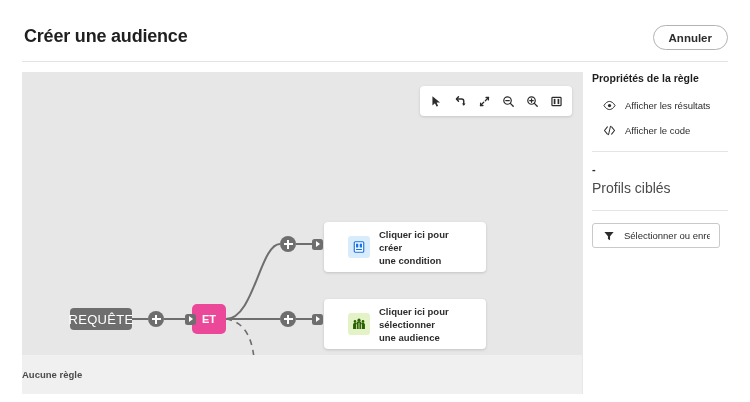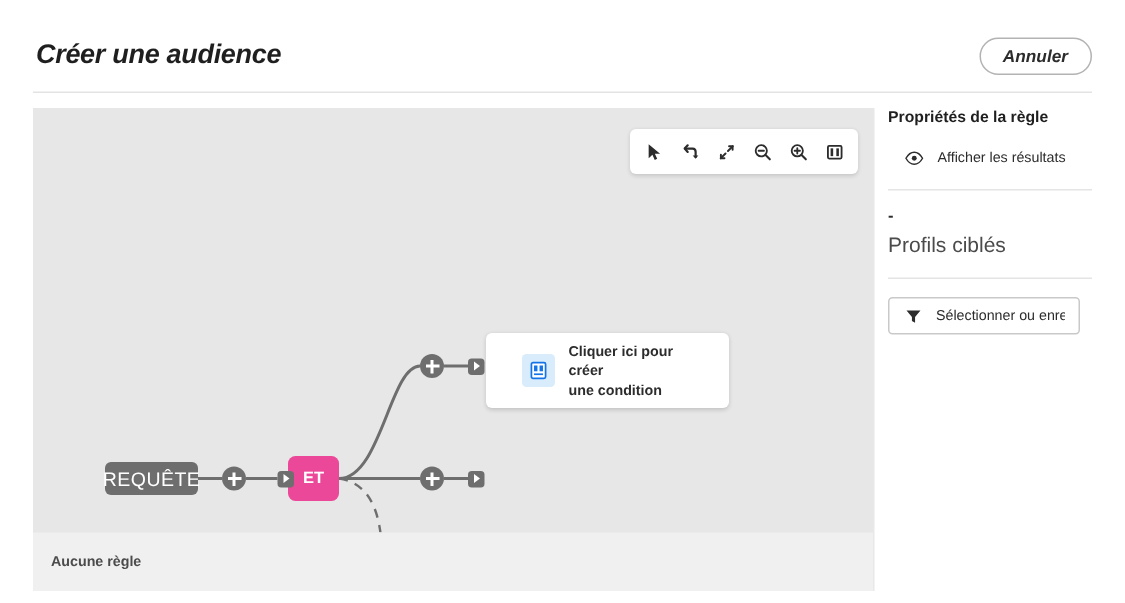--- a/index.html
+++ b/index.html
@@ -22,21 +22,20 @@
     background: #ffffff;
   }
 
   
   .header {
     position: absolute;
     left: 0; top: 0;
     width: 750px;
     height: 62px;
     box-sizing: border-box;
-    font-style: italic;
   }
   .page-title {
     position: absolute;
     left: 24px;
     top: 26px;
     font-size: 18px;
     font-weight: bold;
     letter-spacing: -0.2px;
     color: #1f1f1f;
   }
@@ -269,21 +268,20 @@
     position: absolute;
     left: 0;
     top: 283px;
     width: 560px;
     height: 39px;
     background: #f0f0f0;
     display: flex;
     align-items: center;
   }
   .canvas-footer-text {
-    margin-left: 12px;
     font-size: 9.5px;
     font-weight: bold;
     color: #4b4b4b;
   }
 
   
   .panel {
     position: absolute;
     left: 592px;
     top: 2px;
@@ -459,20 +457,37 @@
               <rect x="4.6" y="10.2" width="6.8" height="1.3" fill="#1473e6"></rect>
             </svg>
           </div>
           <div class="card-label">Cliquer ici pour créer
 une condition</div>
         </div>
 
         <div class="plus-circle" style="left:258px; top:239px;"></div>
         <div class="arrow-chip" style="left:290px; top:241.5px;"></div>
 
+        <div class="card card-audience">
+          <div class="card-icon card-icon-audience">
+            <svg width="14" height="14" viewBox="0 0 16 16">
+              <circle cx="8" cy="3.6" r="1.8" fill="#2b6200"></circle>
+              <path d="M5 13.6 L5 7.8 A3 3 0 0 1 11 7.8 L11 13.6 Z" fill="#2b6200"></path>
+              <circle cx="3.4" cy="5" r="1.5" fill="#2b6200"></circle>
+              <path d="M1.2 13.6 L1.2 8.6 A2.3 2.3 0 0 1 5.2 7.2 L5.2 13.6 Z" fill="#2b6200"></path>
+              <circle cx="12.6" cy="5" r="1.5" fill="#2b6200"></circle>
+              <path d="M14.8 13.6 L14.8 8.6 A2.3 2.3 0 0 0 10.8 7.2 L10.8 13.6 Z" fill="#2b6200"></path>
+              <path d="M8 6.6 L8 13.6" stroke="#e3f3c7" stroke-width="0.9"></path>
+              <path d="M5.2 8.2 L5.2 13.6" stroke="#e3f3c7" stroke-width="0.9"></path>
+              <path d="M10.8 8.2 L10.8 13.6" stroke="#e3f3c7" stroke-width="0.9"></path>
+            </svg>
+          </div>
+          <div class="card-label">Cliquer ici pour sélectionner
+une audience</div>
+        </div>
 
       </div>
 
       <div class="canvas-footer">
         <div class="canvas-footer-text">Aucune règle</div>
       </div>
     </div>
 
     <div class="panel-divider-left"></div>
     <div class="panel">
@@ -481,20 +496,30 @@
       <div class="panel-row">
         <span class="panel-row-icon">
           <svg width="13" height="13" viewBox="0 0 16 16">
             <path d="M1.2 8 C3.2 4.4 6 3 8 3 C10 3 12.8 4.4 14.8 8 C12.8 11.6 10 13 8 13 C6 13 3.2 11.6 1.2 8 Z" stroke="#2c2c2c" stroke-width="1.2" fill="none"></path>
             <circle cx="8" cy="8" r="2" fill="#2c2c2c"></circle>
           </svg>
         </span>
         <span class="panel-row-label">Afficher les résultats</span>
       </div>
 
+      <div class="panel-row">
+        <span class="panel-row-icon">
+          <svg width="13" height="13" viewBox="0 0 16 16">
+            <path d="M5.4 3.6 L1.8 8 L5.4 12.4" stroke="#2c2c2c" stroke-width="1.3" fill="none" stroke-linecap="round" stroke-linejoin="round"></path>
+            <path d="M10.6 3.6 L14.2 8 L10.6 12.4" stroke="#2c2c2c" stroke-width="1.3" fill="none" stroke-linecap="round" stroke-linejoin="round"></path>
+            <path d="M9.2 2.8 L6.8 13.2" stroke="#2c2c2c" stroke-width="1.2" stroke-linecap="round"></path>
+          </svg>
+        </span>
+        <span class="panel-row-label">Afficher le code</span>
+      </div>
 
       <div class="panel-sep"></div>
 
       <div class="panel-value">-</div>
       <div class="panel-sublabel">Profils ciblés</div>
 
 
       <div class="panel-sep"></div>
 
       <div class="panel-btn">

